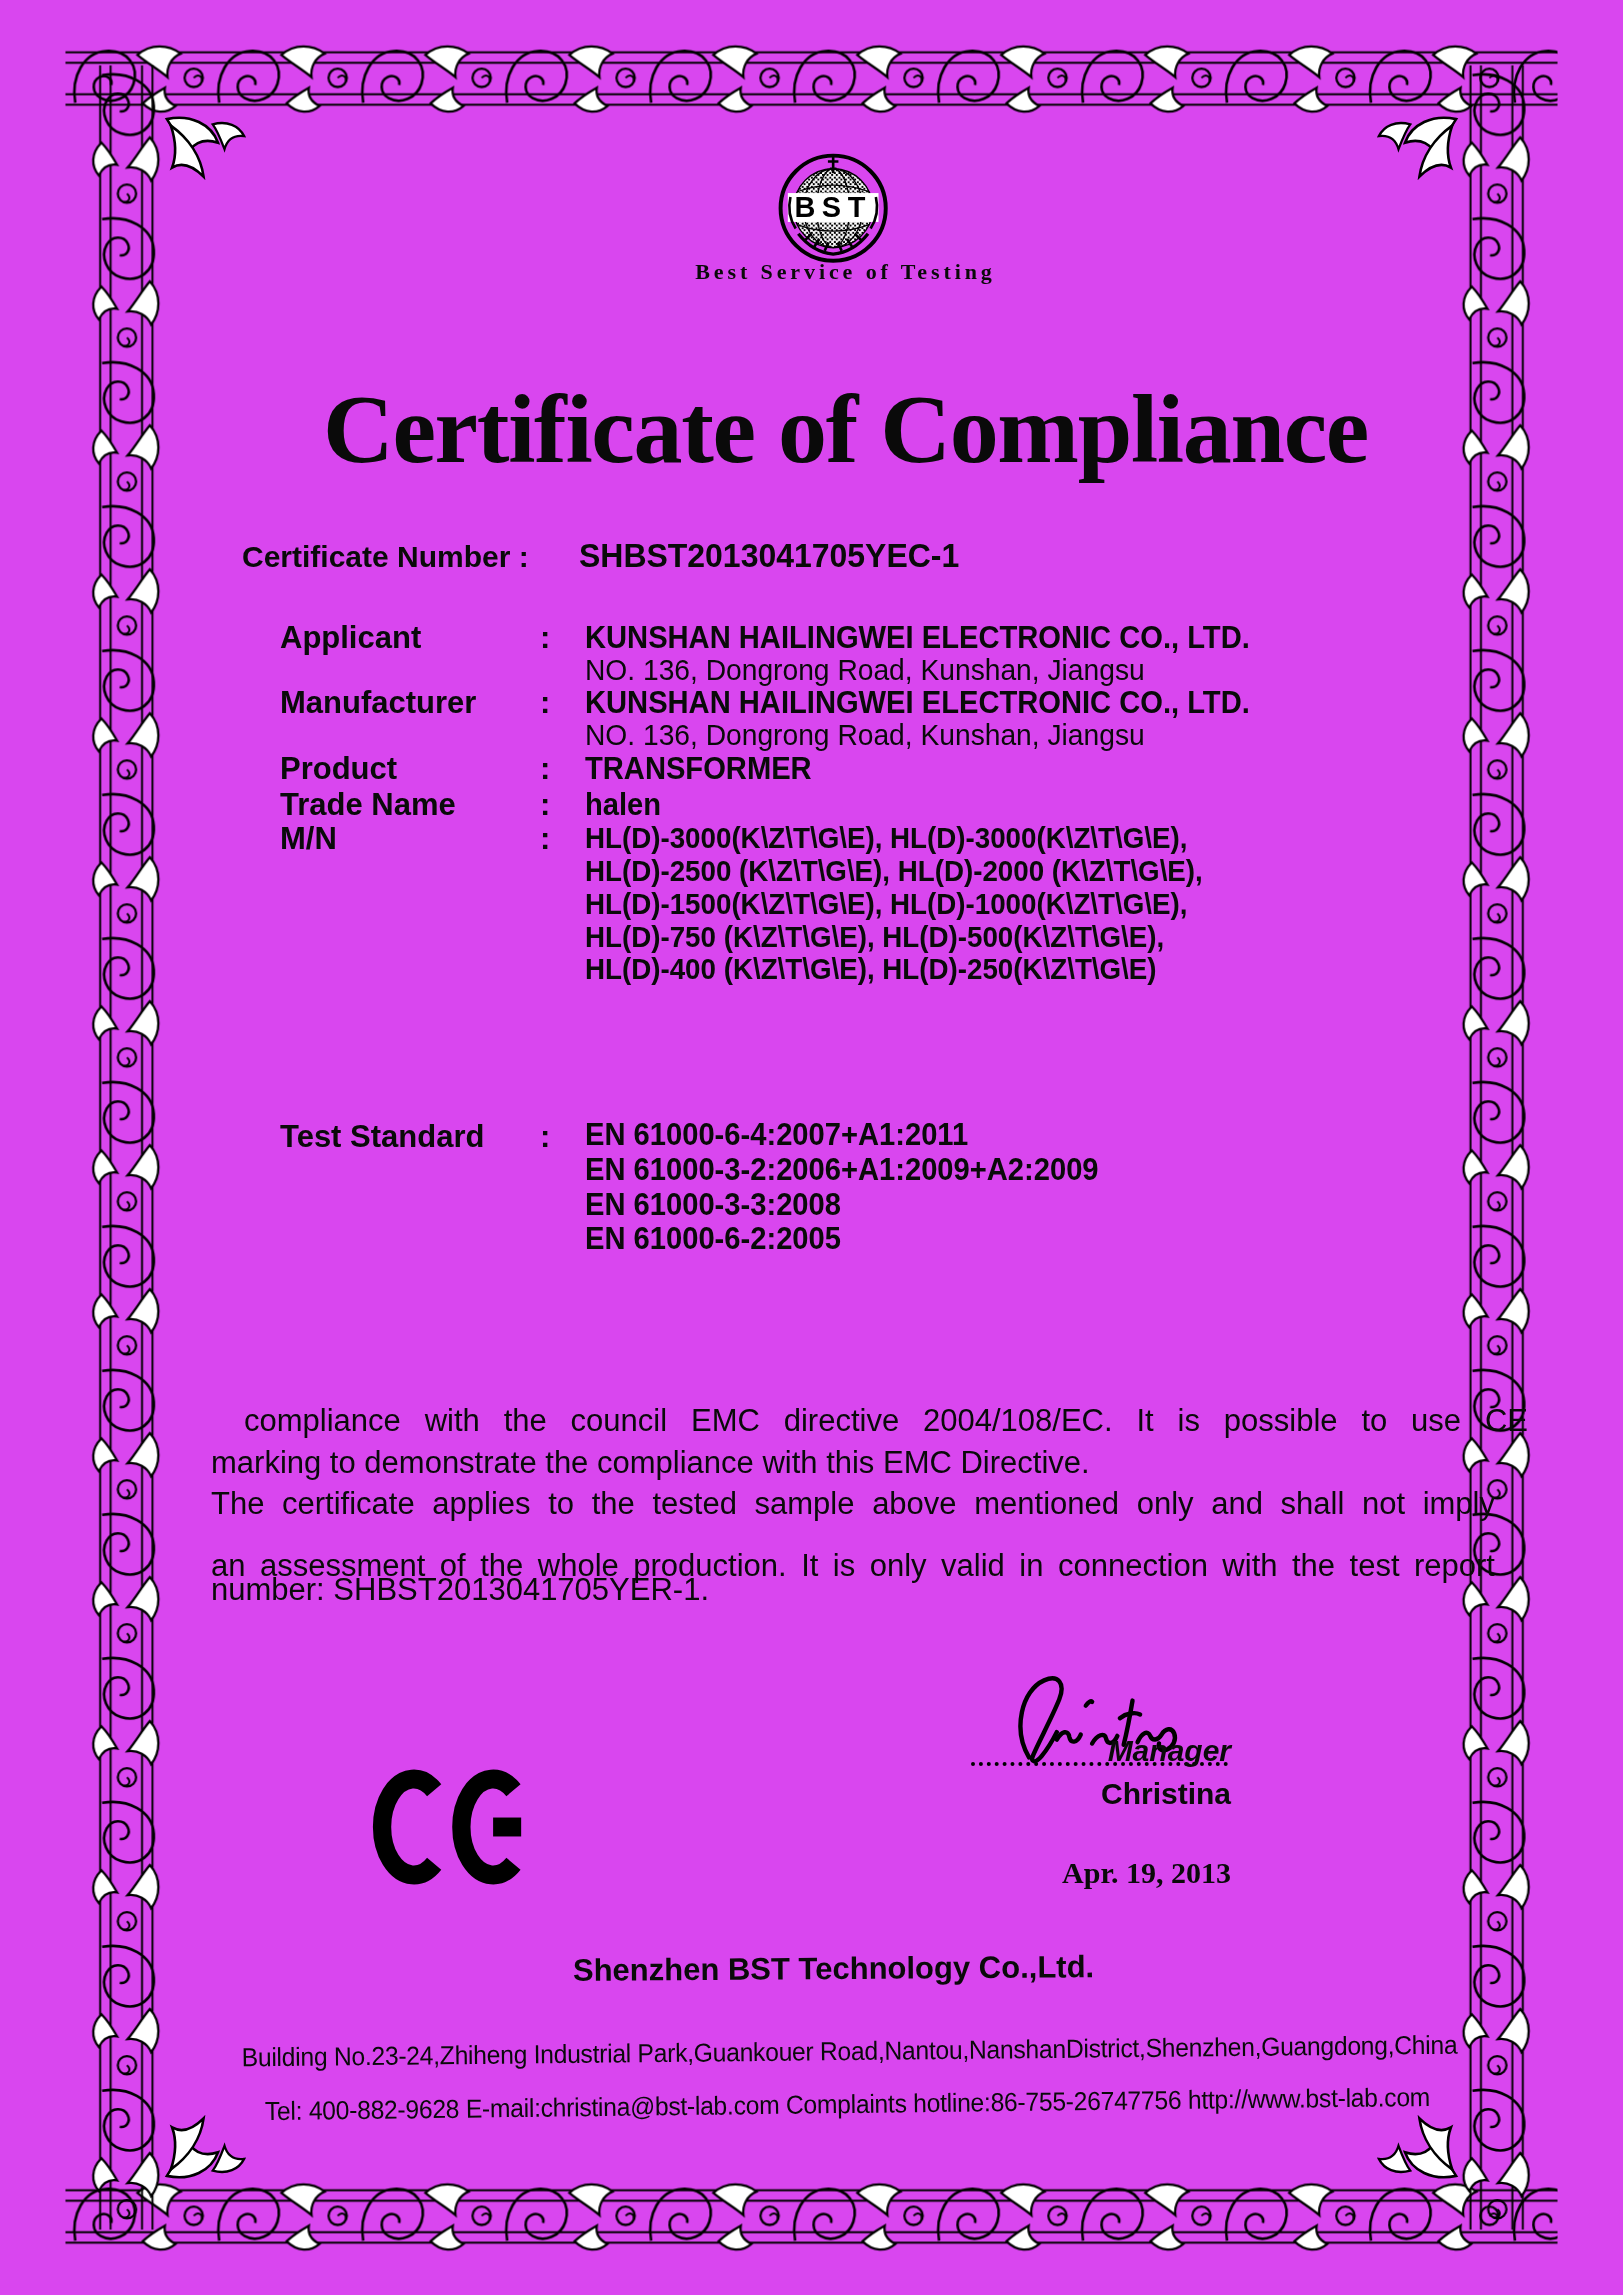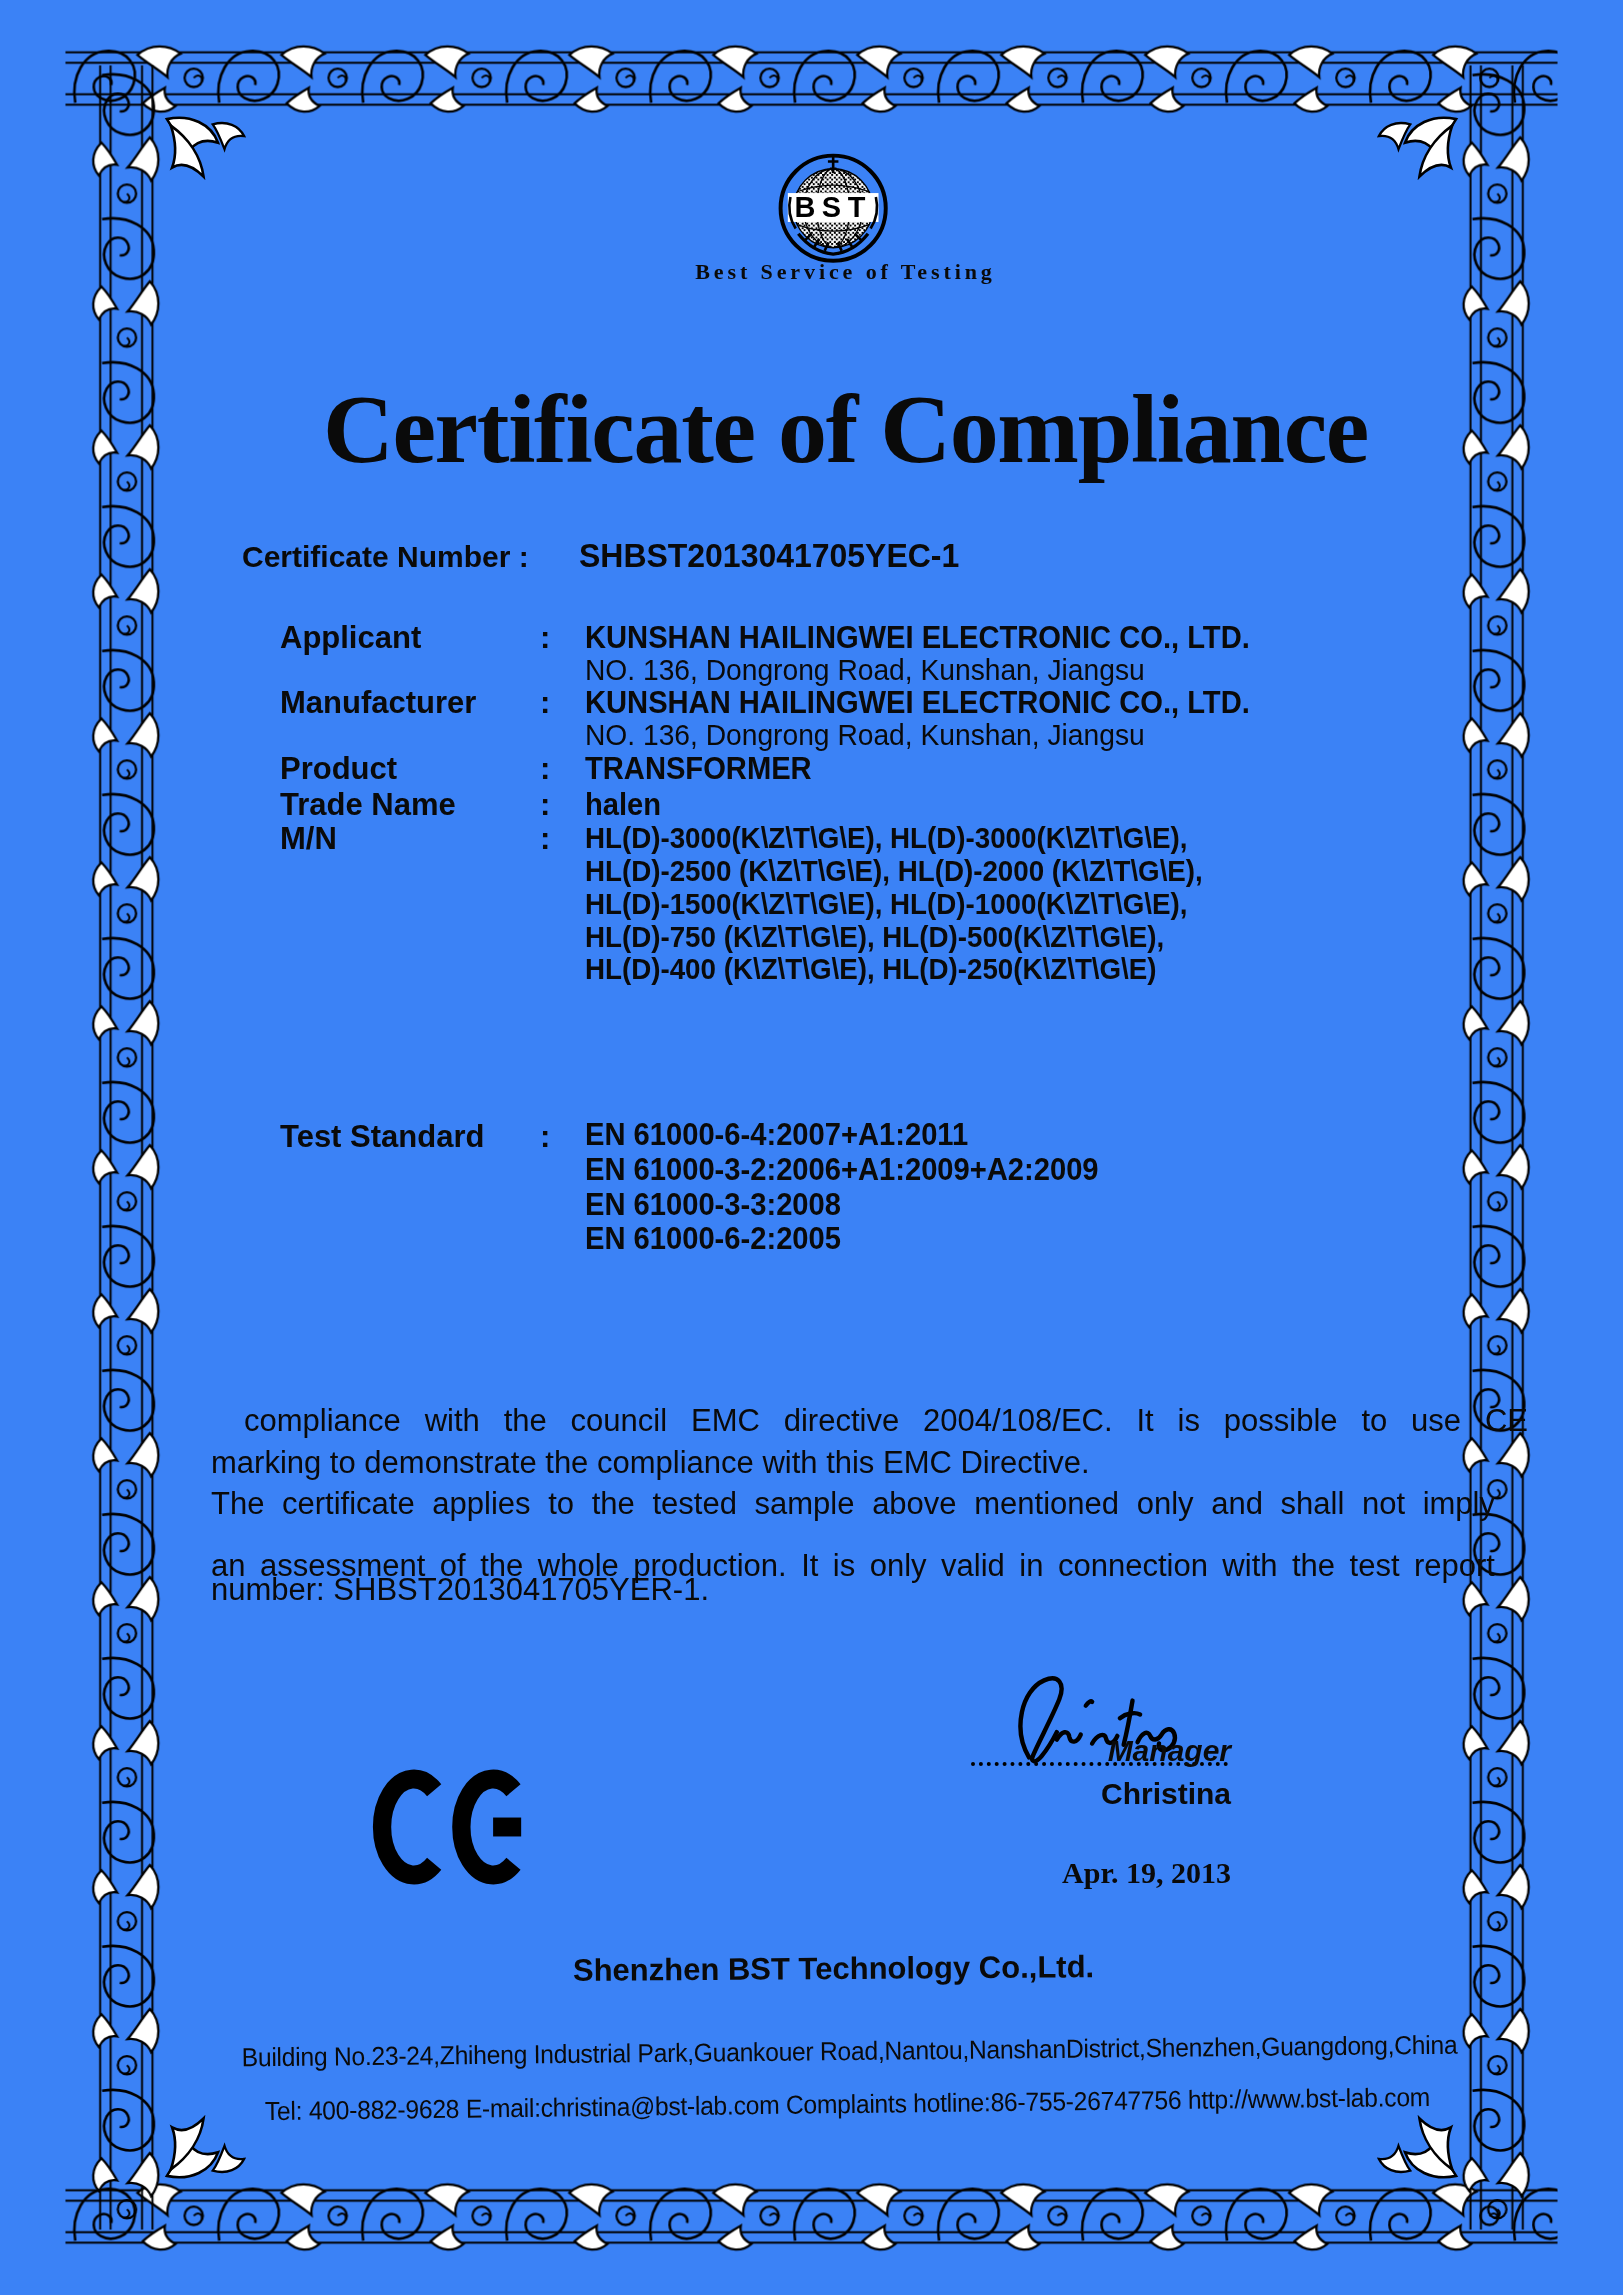--- a/index.html
+++ b/index.html
@@ -1,19 +1,19 @@
 <!DOCTYPE html>
 <html style="font-size:10.5px"><head>
 <meta charset="utf-8">
 <style>
   html,body{margin:0;padding:0;background:#e8e8e8;}
   .page{
     position:relative;
     width:1623px;height:2295px;
-    background:#3b82f6;
+    background:#d946ef;
     overflow:hidden;
     font-family:"Liberation Sans", sans-serif;
     color:#0a0a0a;
   }
   .abs{position:absolute;white-space:nowrap;line-height:1;}
   .centered{position:absolute;left:34px;width:1623px;text-align:center;line-height:1;}
   .b{font-weight:bold;}
   .serif{font-family:"Liberation Serif", serif;}
   .cond{transform:scaleX(.94);transform-origin:left center;}
   .title{font-size:98px;letter-spacing:-1.3px;}

